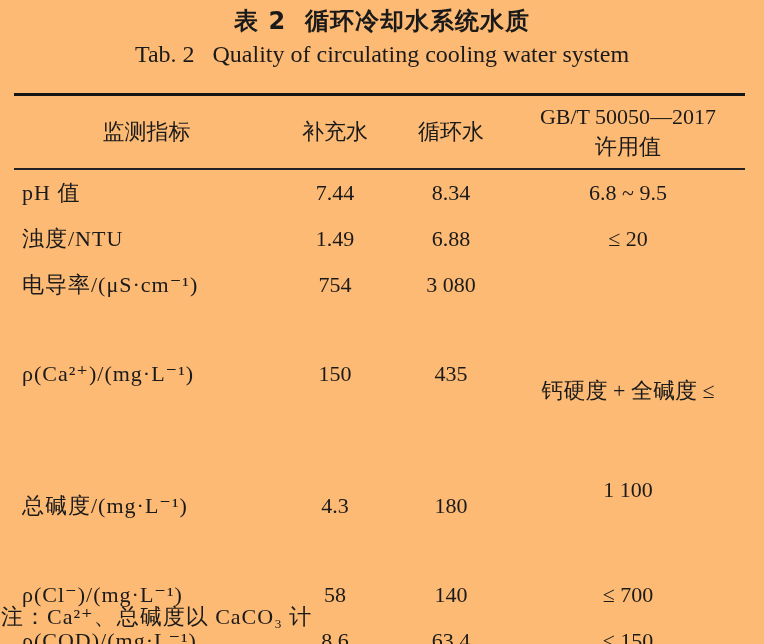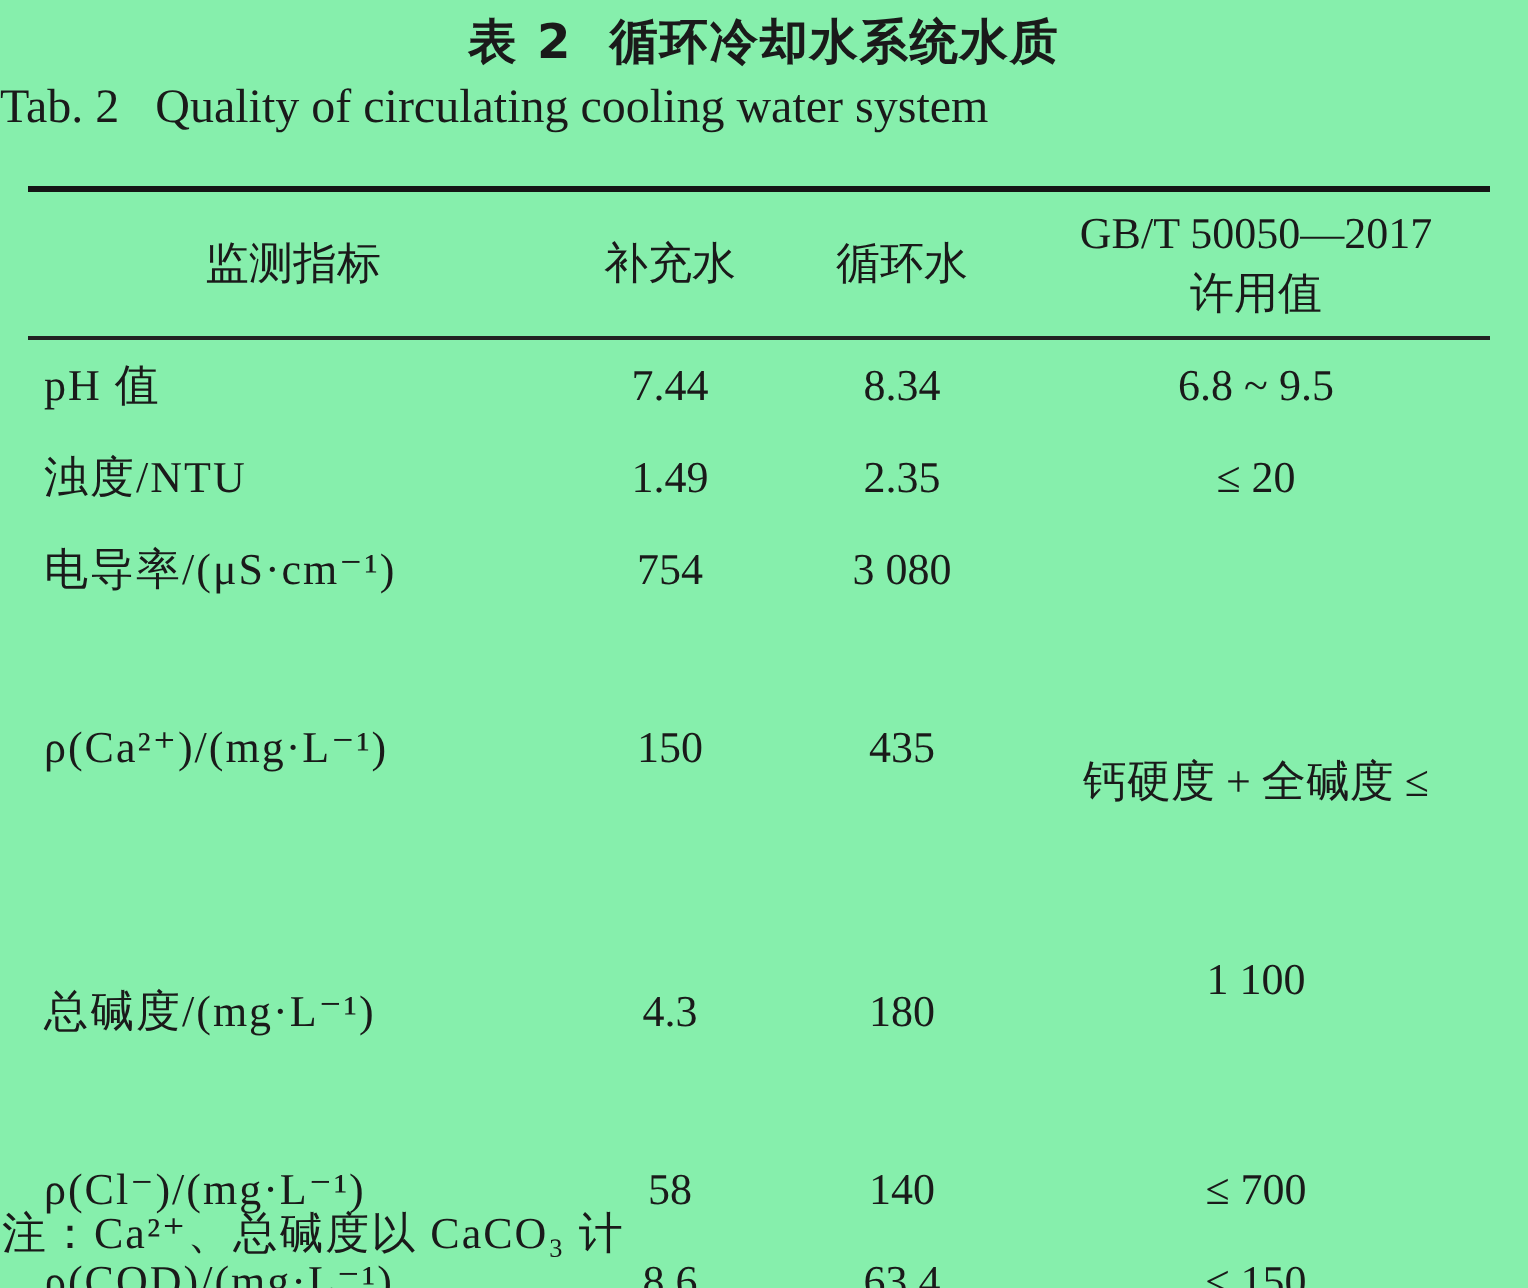--- a/index.html
+++ b/index.html
@@ -1,40 +1,40 @@
 <!DOCTYPE html>
 <html><head>
 <meta charset="utf-8">
 <style>
   html, body { margin: 0; padding: 0; }
   .page {
     position: relative;
     width: 764px;
     height: 644px;
-    background: #86efac;
+    background: #fdba74;
     color: #1a1a1a;
     font-family: "Liberation Serif", "DejaVu Serif", serif;
     overflow: hidden;
   }
   .title-zh {
     position: absolute;
     top: 5px; left: 0;
     width: 100%;
     text-align: center;
     font-family: "DejaVu Sans", "Liberation Sans", sans-serif;
     font-weight: bold;
     font-size: 24px;
     letter-spacing: 1px;
     white-space: pre;
   }
   .title-en {
     position: absolute;
     top: 41px; left: 0;
     width: 100%;
-    text-align: left;
+    text-align: center;
     font-size: 24px;
     white-space: pre;
   }
   table.tbl {
     position: absolute;
     left: 14px; top: 93px;
     width: 731px;
     border-collapse: collapse;
     table-layout: fixed;
     border-top: 3px solid #151515;
@@ -107,21 +107,21 @@
     <tbody>
       <tr>
         <td class="lbl">pH 值</td>
         <td>7.44</td>
         <td>8.34</td>
         <td>6.8 ~ 9.5</td>
       </tr>
       <tr>
         <td class="lbl">浊度/NTU</td>
         <td>1.49</td>
-        <td>2.35</td>
+        <td>6.88</td>
         <td>≤ 20</td>
       </tr>
       <tr>
         <td class="lbl">电导率/(μS·cm⁻¹)</td>
         <td>754</td>
         <td>3 080</td>
         <td></td>
       </tr>
       <tr>
         <td class="lbl">ρ(Ca²⁺)/(mg·L⁻¹)</td>

